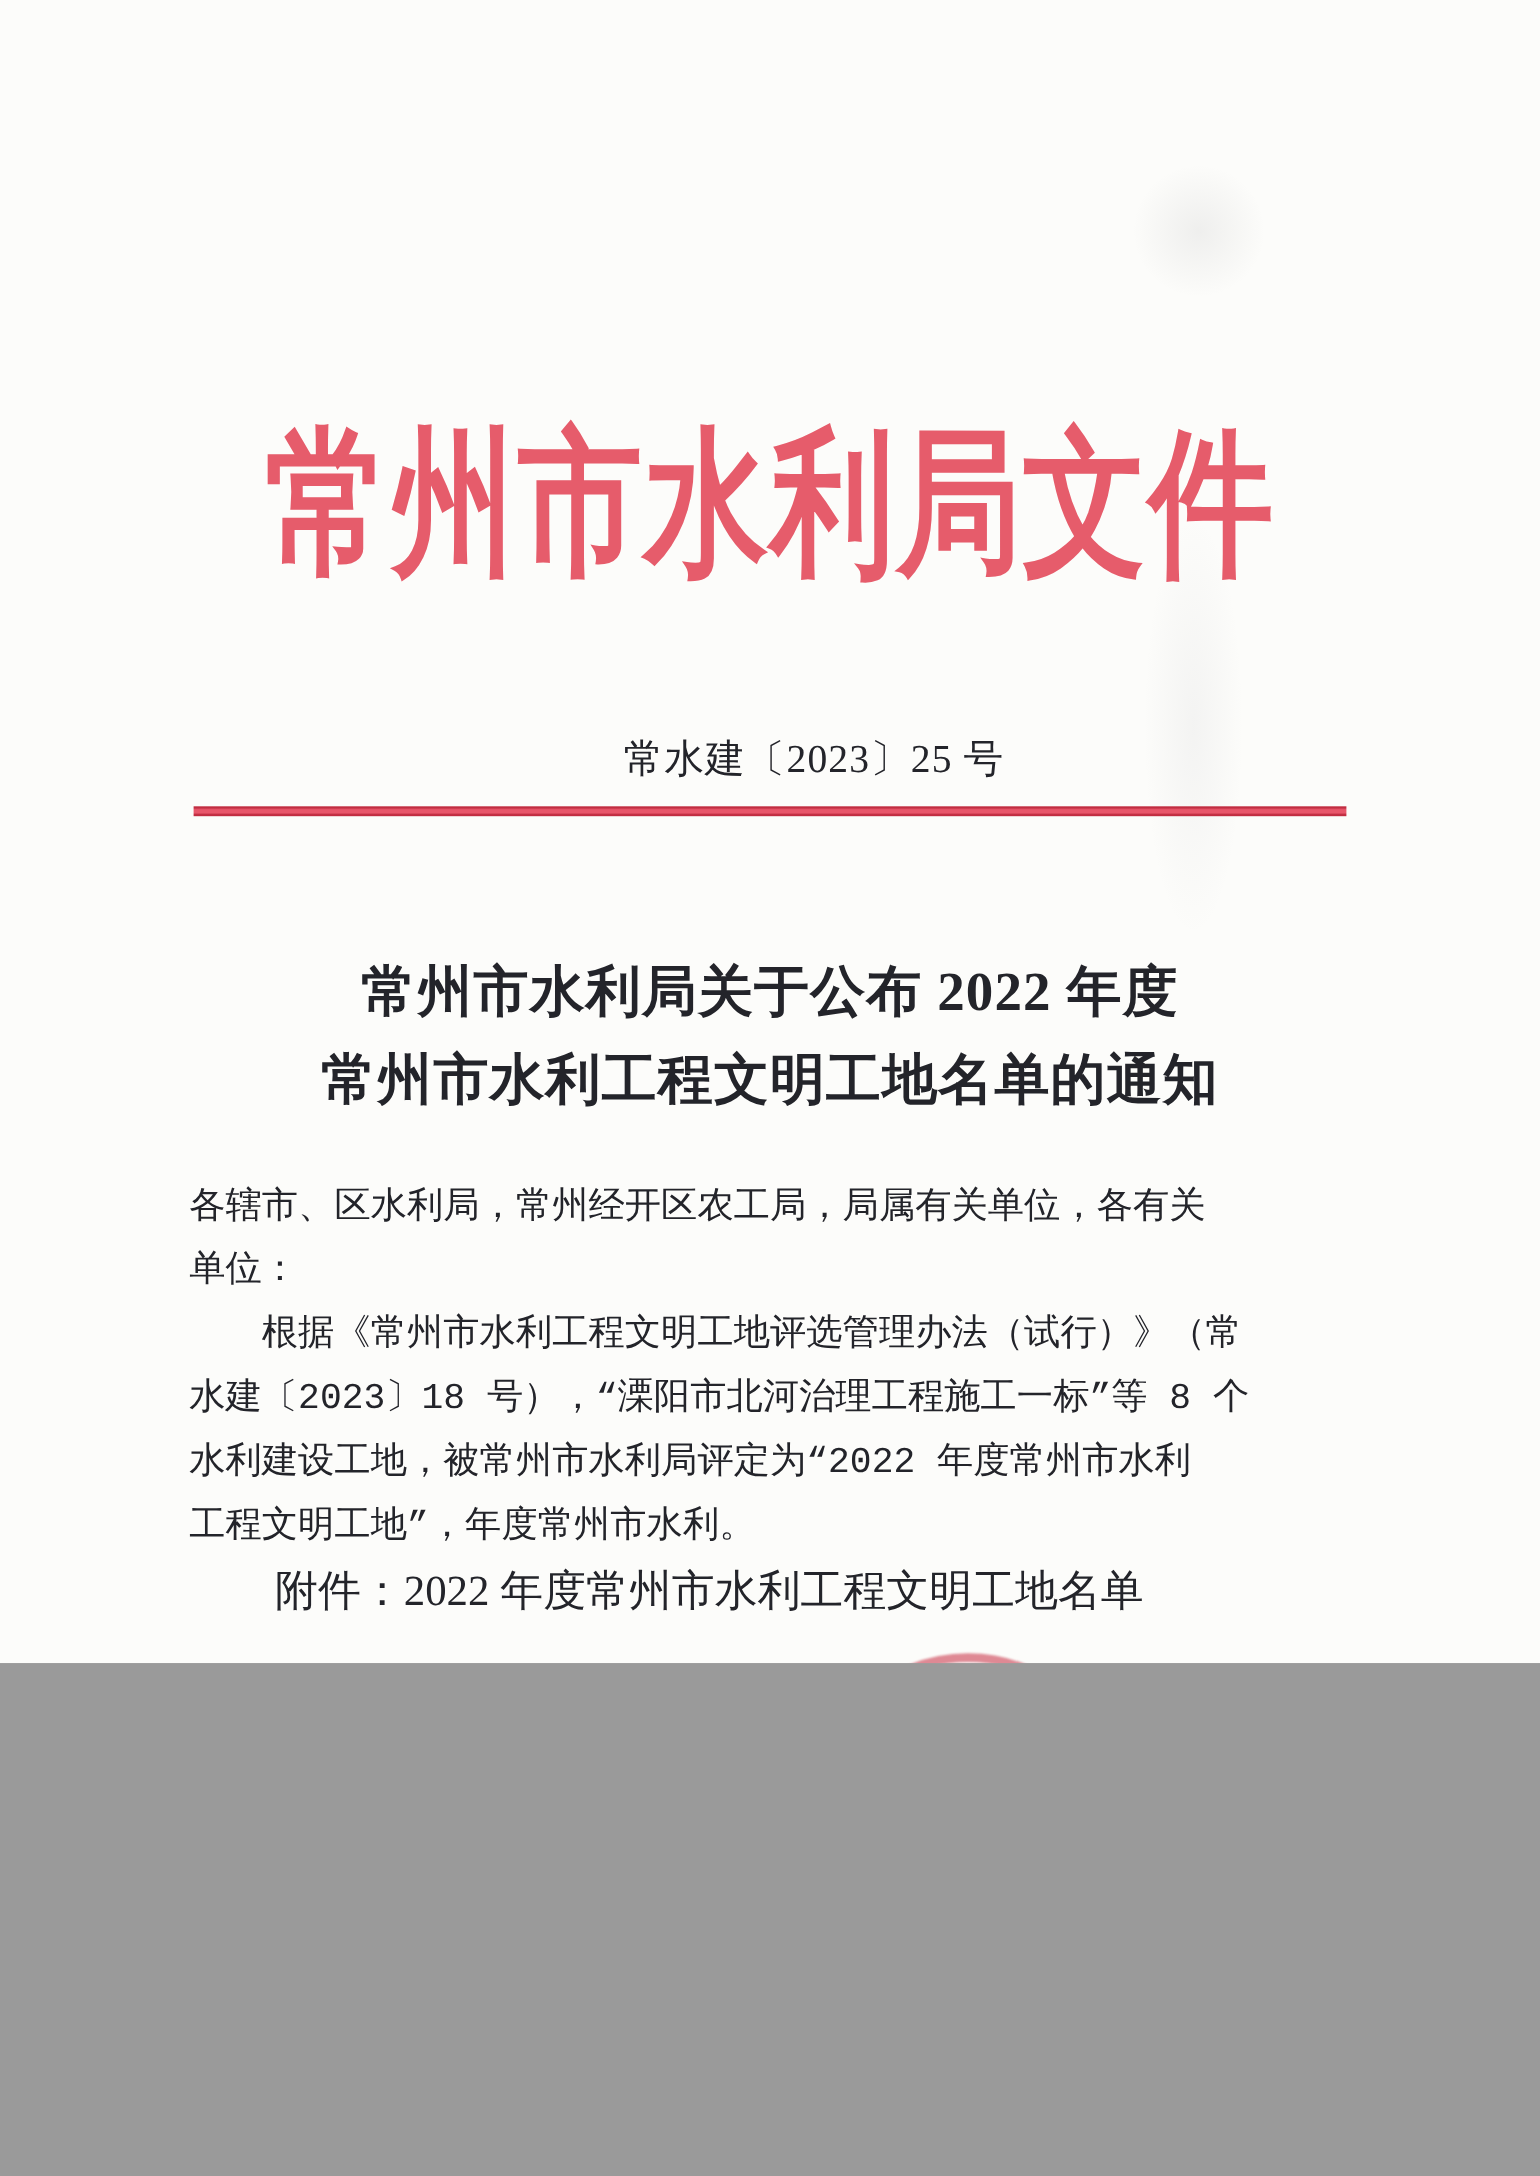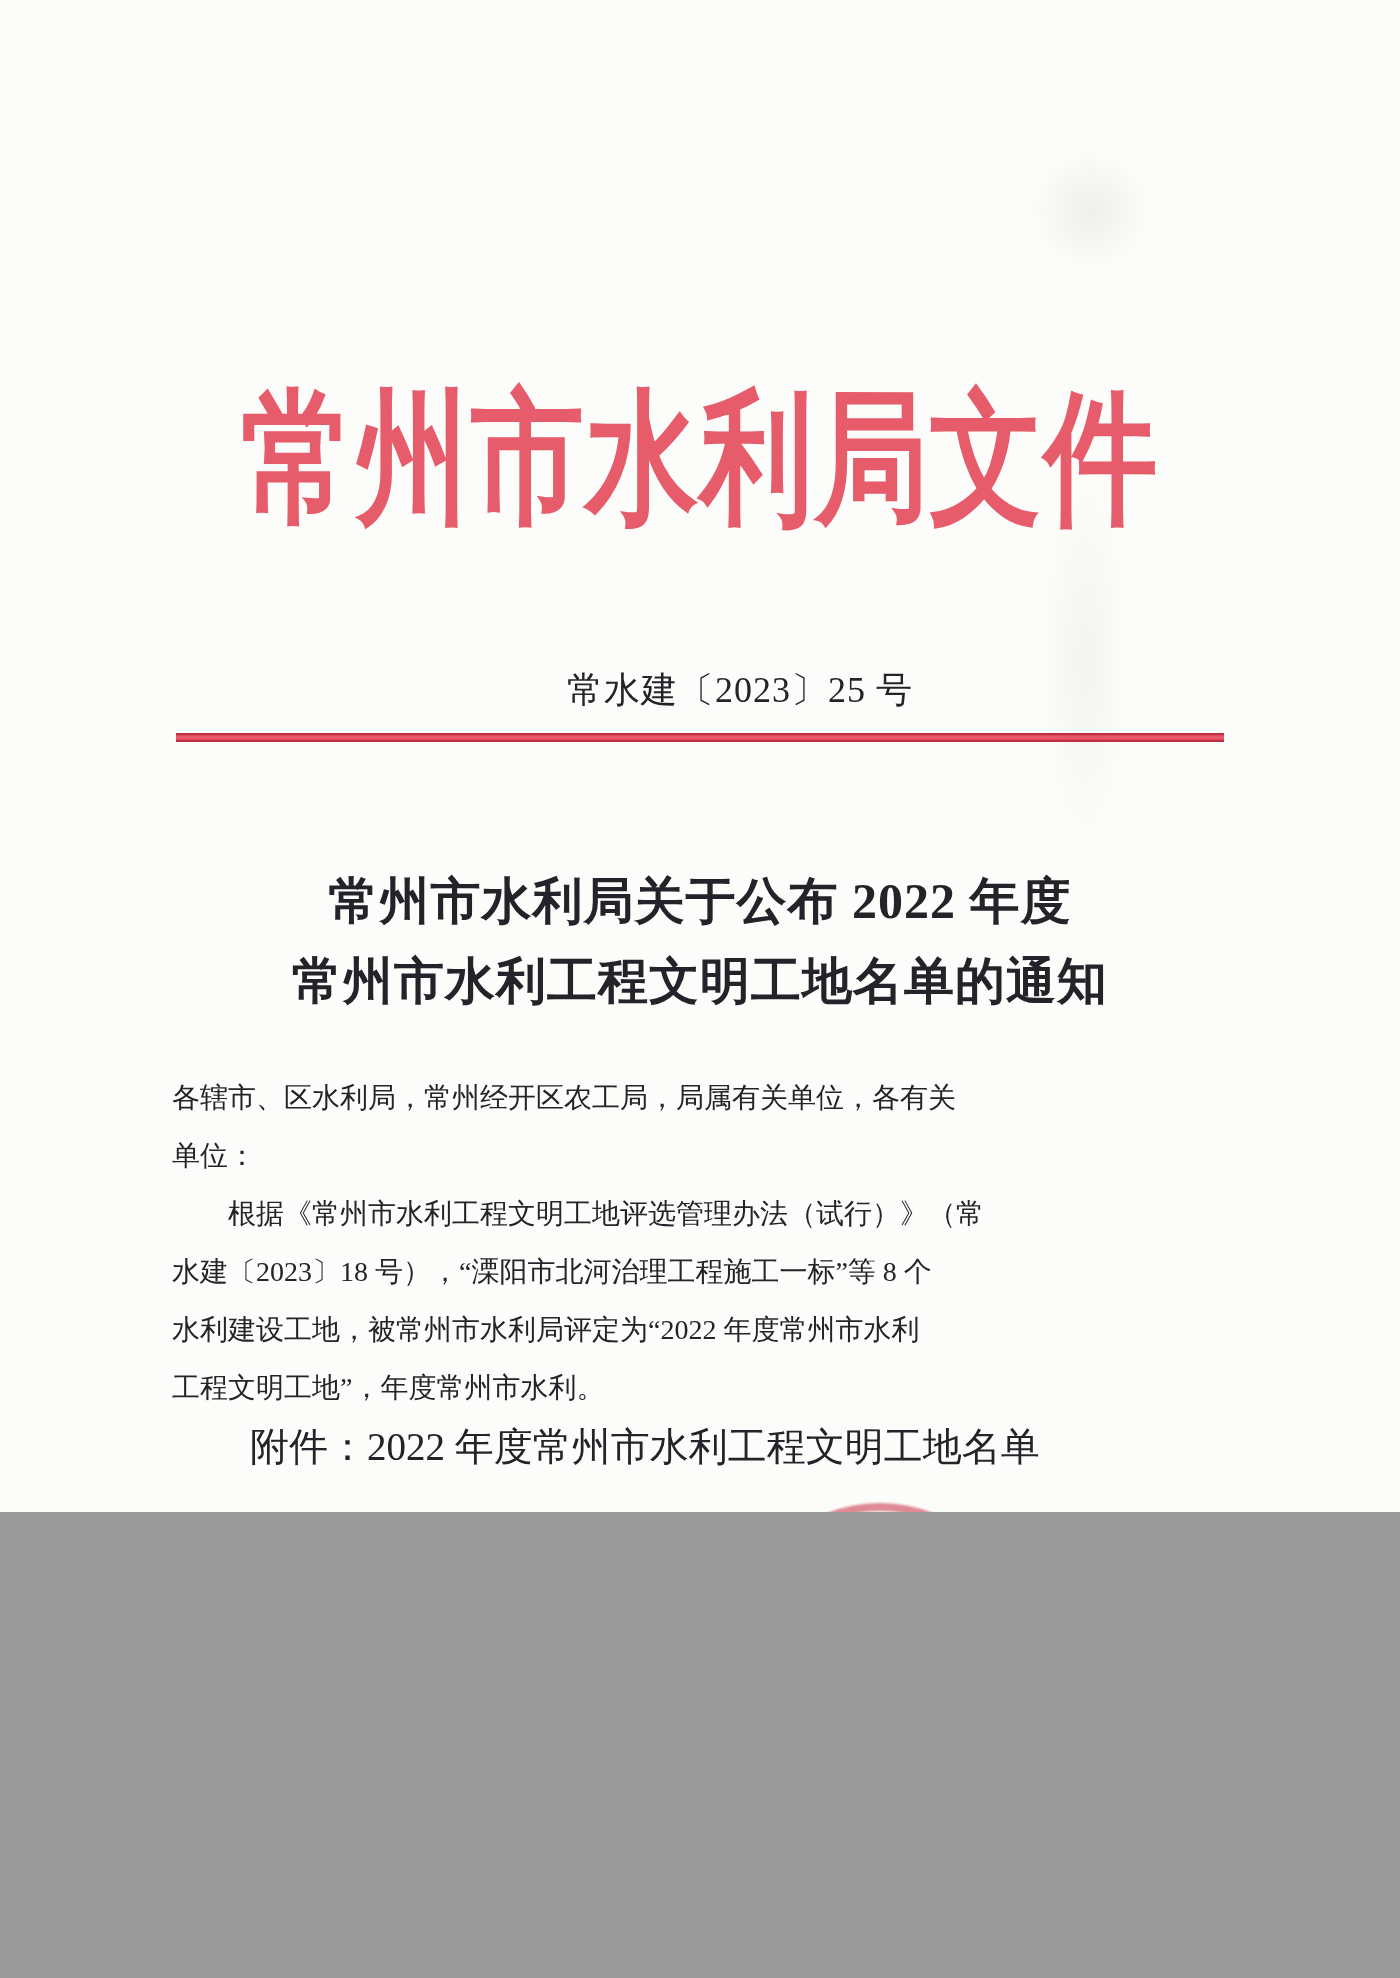--- a/index.html
+++ b/index.html
@@ -45,21 +45,22 @@
     position:absolute;left:0;width:100%;text-align:center;
     font-size:50px;font-weight:bold;line-height:1.15;
     color:var(--text-black,#23242a);
     letter-spacing:1px;white-space:nowrap;
   }
   .title-l1{top:873px;}
   .title-l2{top:953px;}
 
   .body-text{
     position:absolute;left:172px;top:1069px;width:1096px;
-    font-size:28px;
+    font-size:33px;
+    font-family:Liberation Mono, monospace;
   }
   .body-line{height:58px;line-height:58px;white-space:nowrap;}
   .body-line.indent{text-indent:2em;}
 
   .attachment{
     position:absolute;left:172px;top:1418px;width:1096px;
     font-size:39px;height:58px;line-height:58px;
     text-indent:2em;white-space:nowrap;
   }
 

